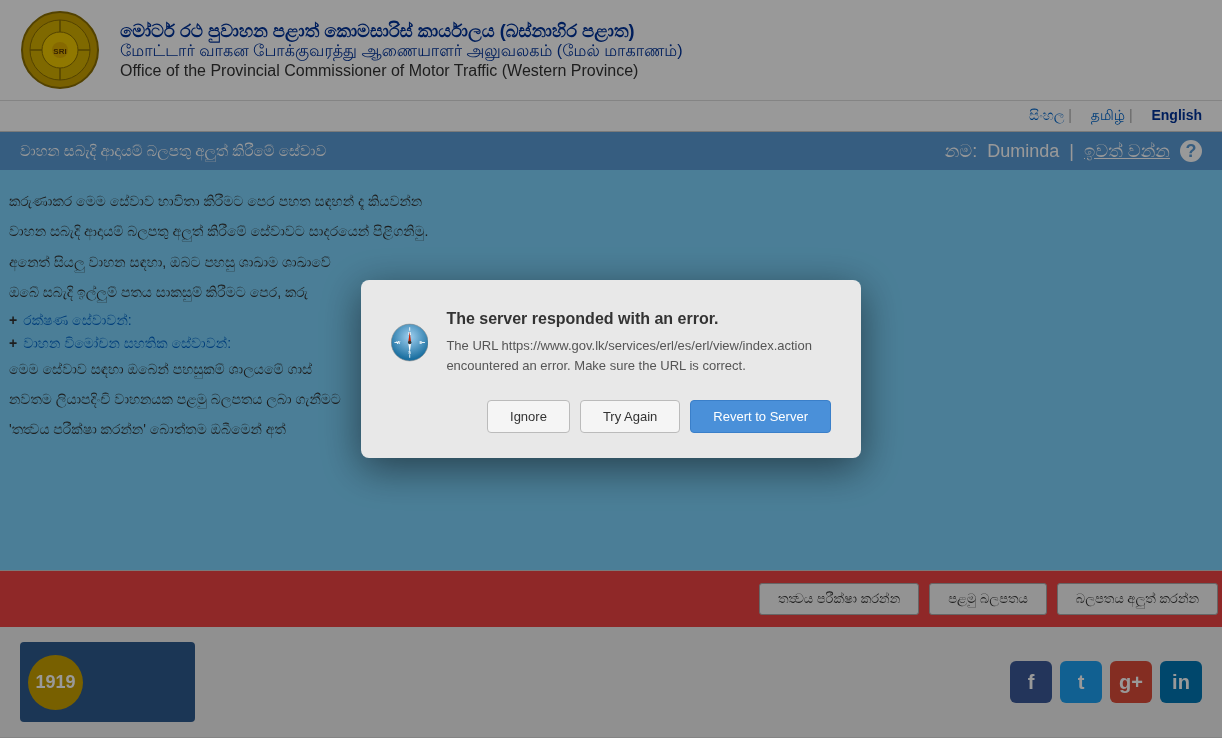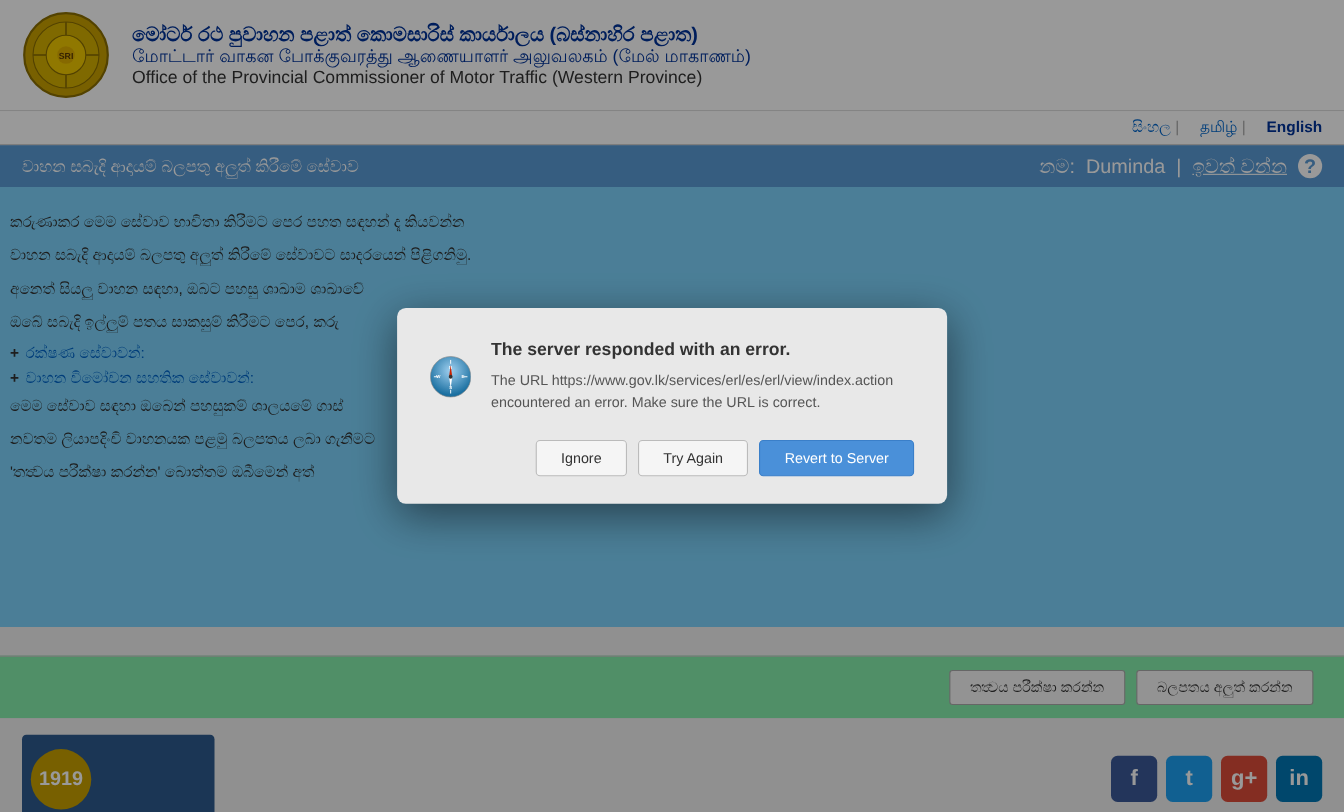--- a/index.html
+++ b/index.html
@@ -101,27 +101,26 @@
     }
     .main-content .section-item::before {
       content: '+';
       margin-right: 6px;
       font-weight: bold;
       color: #333;
     }
 
     
     .action-bar {
-      background: #86efac;
-      padding: 12px 28px;
+      background: #ef4444;
+      padding: 12px 4px;
       display: flex;
       justify-content: flex-end;
       gap: 10px;
       border-top: 1px solid #ccc;
-      margin-top: 26px;
     }
     .action-btn {
       padding: 7px 18px;
       font-size: 13px;
       border: 1px solid #aaa;
       background: #f5f5f5;
       border-radius: 3px;
       cursor: pointer;
       color: #333;
     }
@@ -306,20 +305,21 @@
   <div class="section-item">රක්ෂණ සේවාවන්:</div>
   <div class="section-item">වාහන විමෝචන සහතික සේවාවන්:</div>
 
   <p>මෙම සේවාව සඳහා ඔබෙන් පහසුකම් ශාලයමේ ගාස්</p>
   <p>නවතම ලියාපදිංචි වාහනයක පළමු බලපතය ලබා ගැනීමට</p>
   <p>'තත්‍වය පරීක්ෂා කරන්න' බොත්තම ඔබීමෙන් අත්</p>
 </div>
 
 <div class="action-bar">
   <button class="action-btn">තත්‍වය පරීක්ෂා කරන්න</button>
+  <button class="action-btn">පළමු බලපතය</button>
   <button class="action-btn">බලපතය අලුත් කරන්න</button>
 </div>
 
 <div class="footer-content">
   <div class="helpdesk-box">
     <div class="helpdesk-circle">1919</div>
   </div>
   <div class="social-icons">
     <div class="social-icon fb">f</div>
     <div class="social-icon tw">t</div>

